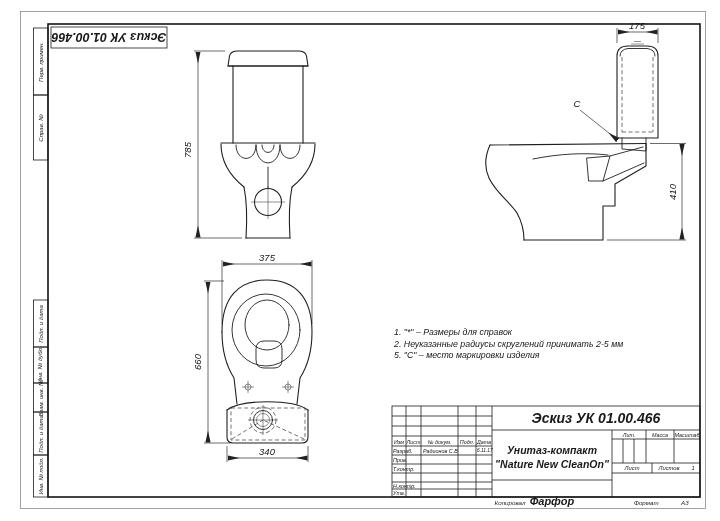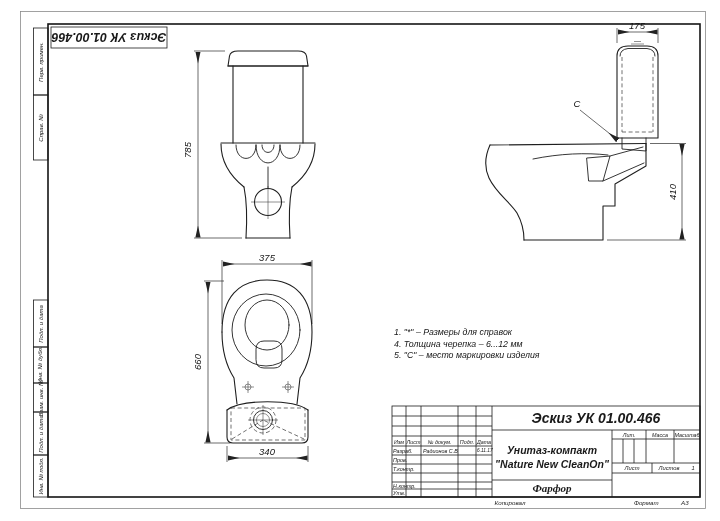--- a/index.html
+++ b/index.html
@@ -27,21 +27,21 @@
   .strip{width:15px;left:33px;}
   .strip span{transform:rotate(-90deg);white-space:nowrap;font-size:6px;color:#222;}
   
   .notes{left:394px;top:327px;width:306px;font-size:8.8px;line-height:11.6px;
          white-space:nowrap;color:#161616;}
   
   .tb{font-size:5.4px;color:#161616;white-space:nowrap;}
   .tb-desig{left:492px;top:407px;width:208px;height:22px;font-size:14px;font-weight:bold;}
   .tb-name{left:492px;top:431px;width:120px;height:52px;font-size:10.5px;
            flex-direction:column;line-height:14px;font-weight:bold;}
-  .tb-mat{left:492px;top:479px;width:120px;height:17px;font-size:11px;font-weight:bold;font-family:Liberation Serif, serif;}
+  .tb-mat{left:492px;top:492px;width:120px;height:17px;font-size:11px;font-weight:bold;}
   .below-frame{font-size:6.2px;color:#222;}
 </style>
 </head>
 <body>
 
 <svg class="draw" width="720" height="521" viewBox="0 0 720 521">
   <defs>
     <marker id="ma" markerWidth="12" markerHeight="8" refX="11" refY="4" orient="auto-start-reverse" markerUnits="userSpaceOnUse">
       <path d="M0,4 L12,1.4 L12,6.6 Z" fill="#222"></path>
     </marker>
@@ -186,21 +186,21 @@
   </div>
 <div class="abs ctr strip" style="top:412px;height:43px;">
     <span class="it">Подп. и дата</span>
   </div>
 <div class="abs ctr strip" style="top:455px;height:42px;">
     <span class="it">Инв. № подл.</span>
   </div>
 
 <div class="abs it notes">
   <div>1. "*" – Размеры для справок</div>
-  <div>4. Толщина черепка – 6...12 мм</div>
+  <div>2. Неуказанные радиусы скруглений принимать 2-5 мм</div>
   <div>5. "С" – место маркировки изделия</div>
 </div>
 
 <div class="abs ctr it tb-desig">Эскиз УК 01.00.466</div>
 <div class="abs ctr it tb-name">
   <div>Унитаз-компакт</div>
   <div>"Nature New CleanOn"</div>
 </div>
 <div class="abs ctr it tb-mat">Фарфор</div>
 

